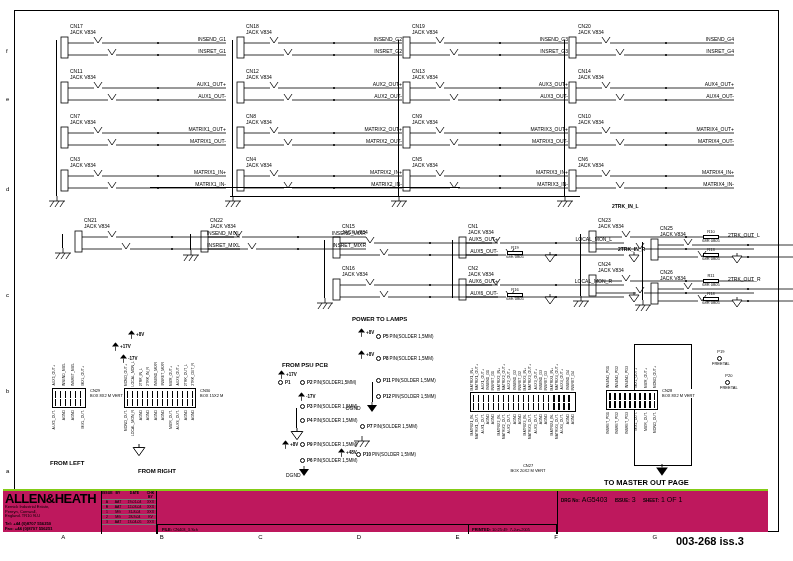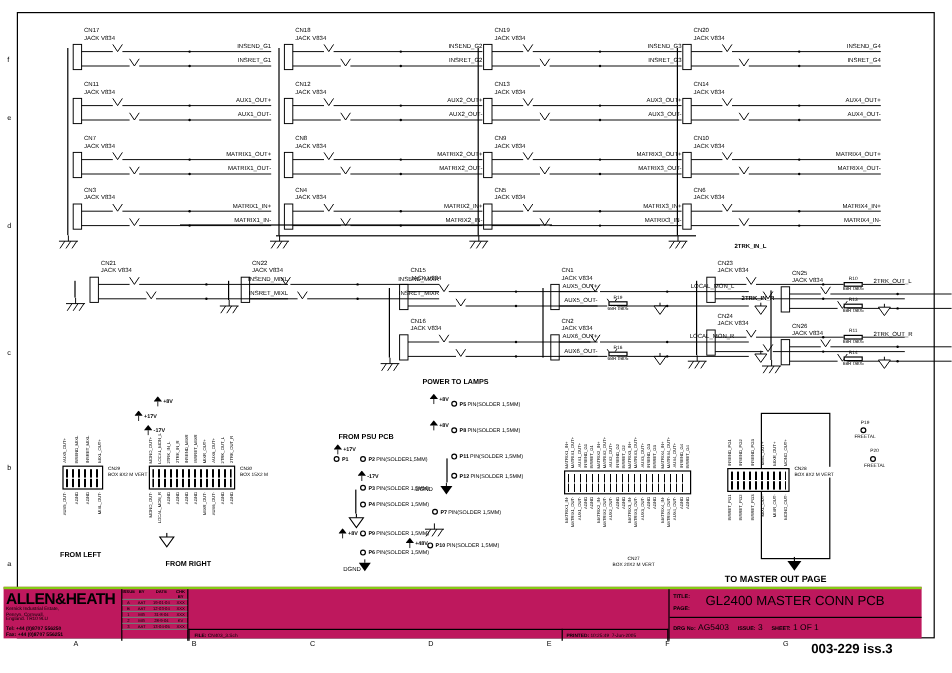--- a/index.html
+++ b/index.html
@@ -682,25 +682,20 @@
         <span>XXX</span>
     </div>
   </div>
   <div class="tb-file">
     <b>FILE:</b>&nbsp;<span>CN403_3.Sch</span>
   </div>
   <div class="tb-print">
     <b>PRINTED:</b>&nbsp;<span>10:25:49</span>&nbsp;&nbsp;<span>7-Jun-2005</span>
   </div>
   <div class="tb-title">
-    <div class="ttrow1">
-      <span class="lb" style="position:absolute;left:3px;top:3px">TITLE:</span>
-      <span class="lb" style="position:absolute;left:3px;top:13px">PAGE:</span>
-      <span class="tt">GL2400 MASTER CONN PCB</span>
-    </div>
     <div class="ttrow2">
       <span class="lb">DRG No:</span><span class="val">AG5403</span>
       <span class="lb">ISSUE:</span><span class="val">3</span>
       <span class="lb">SHEET:</span><span class="val">1 OF 1</span>
     </div>
   </div>
 </div>
 
 <div class="blets">
   <span>A</span>
@@ -711,13 +706,13 @@
   <span>F</span>
   <span>G</span>
 </div>
 <span class="llet" style="top:48px">f</span>
 <span class="llet" style="top:96px">e</span>
 <span class="llet" style="top:186px">d</span>
 <span class="llet" style="top:292px">c</span>
 <span class="llet" style="top:388px">b</span>
 <span class="llet" style="top:468px">a</span>
 
-<div class="docnum">003-229 iss.3</div>
+<div class="docnum">003-268 iss.3</div>
 
 </body></html>

